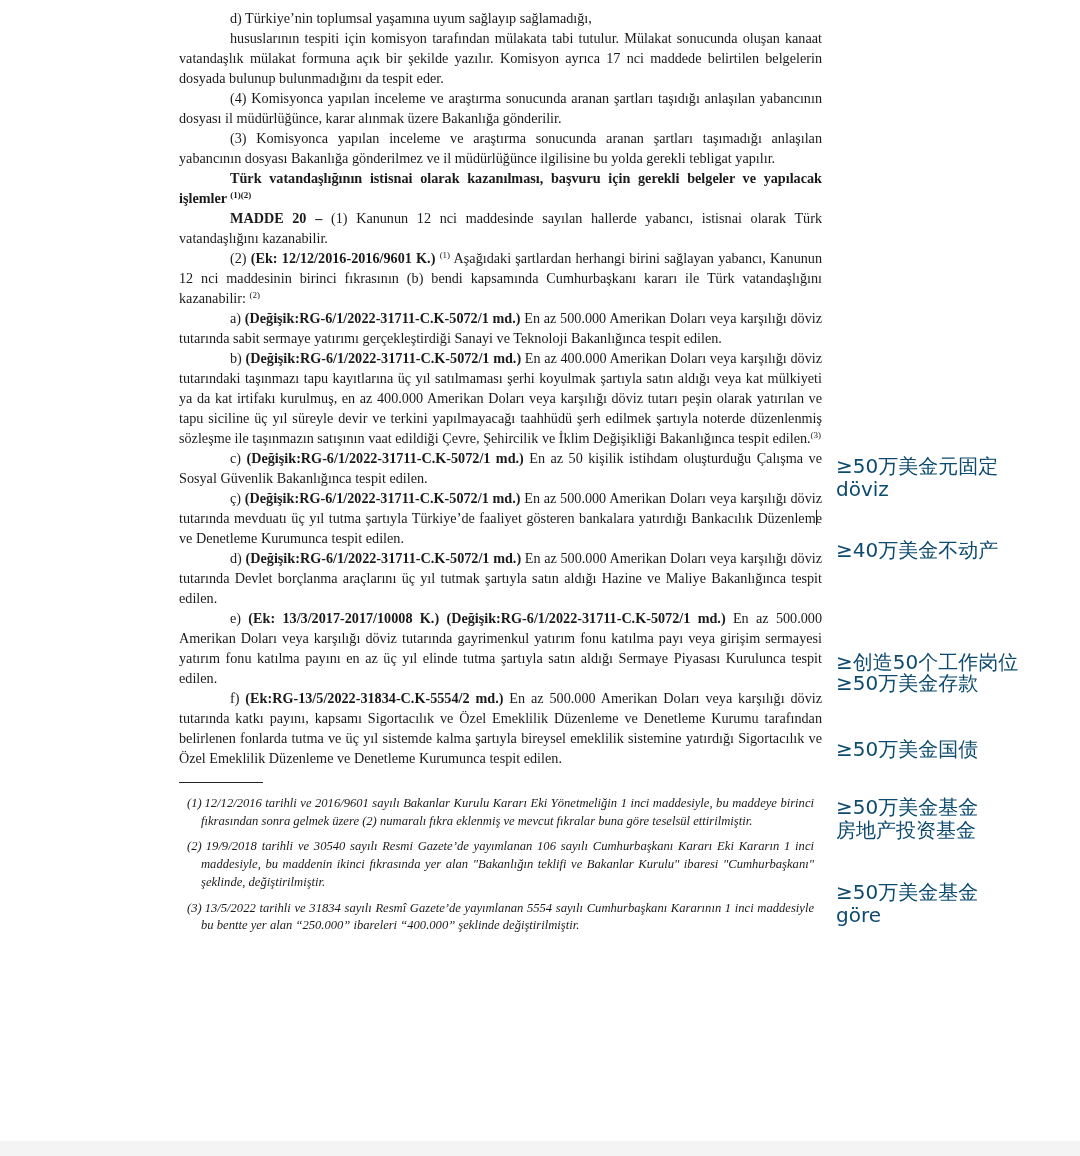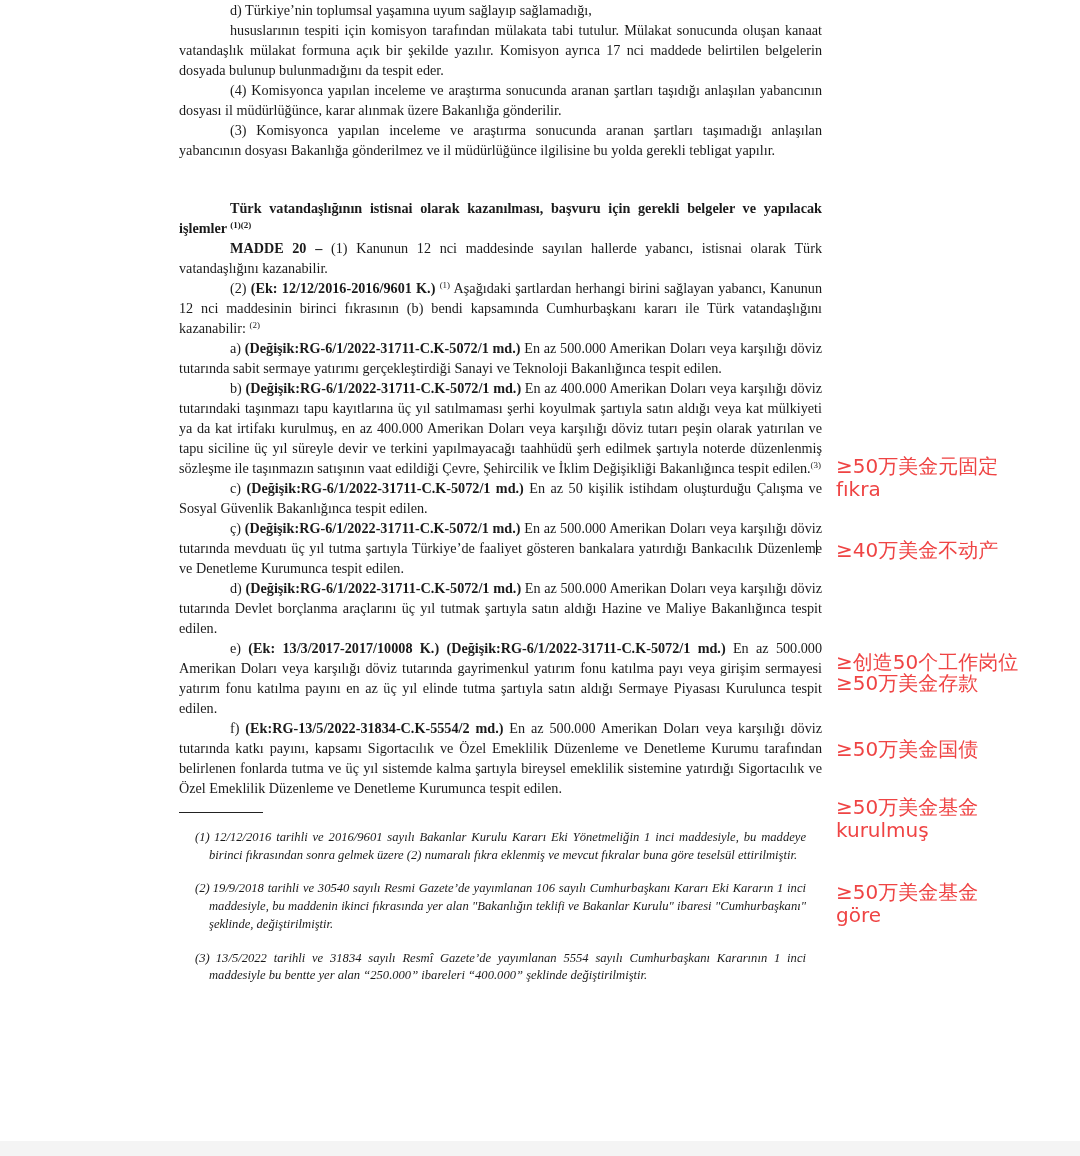--- a/index.html
+++ b/index.html
@@ -6,28 +6,28 @@
   body {
     width: 1080px; height: 1156px; background: #ffffff; position: relative; overflow: hidden;
     font-family: "Liberation Serif", "DejaVu Serif", serif; color: #1a1a1a;
   }
   .page { position: absolute; left: 179px; top: 0; width: 643px; }
   .p {
     font-size: 14.2px; line-height: 20px; text-align: justify; margin: 0;
     text-align-last: left;
   }
   .ind { text-indent: 51px; }
-  .b { font-weight: bold; margin-top: 38px; }
+  .b { font-weight: bold; }
   sup { font-size: 9px; line-height: 0; vertical-align: 5px; }
-  .first { padding-top: 0; }
+  .first { padding-top: 8px; }
   .rule { width: 84px; border-top: 1px solid #222; margin: 14px 0 12px 0; }
-  .fn { font-style: italic; font-size: 12.6px; line-height: 17.7px; text-align: justify; margin: 16px;
+  .fn { font-style: italic; font-size: 12.6px; line-height: 17.7px; text-align: justify; margin: 8px;
         padding-left: 14px; text-indent: -14px; }
   .fn .num { display: inline-block; width: 14px; text-indent: 0; }
-  .note { position: absolute; left: 836px; color: #ef4444;
+  .note { position: absolute; left: 836px; color: #0c4a6e;
           font-family: "DejaVu Sans", sans-serif; font-size: 20px; line-height: 23px; white-space: nowrap; }
   .bottom-strip { position: absolute; left: 0; right: 0; top: 1141px; height: 15px; background: #f4f4f4; }
   .cursor { display: inline-block; width: 1px; height: 15px; background: #222; vertical-align: -2px; margin: 0 -1px 0 0; }
 </style>
 </head>
 <body>
 
 <div class="page">
   <p class="p ind first">d) Türkiye’nin toplumsal yaşamına uyum sağlayıp sağlamadığı,</p>
   <p class="p ind">hususlarının tespiti için komisyon tarafından mülakata tabi tutulur. Mülakat sonucunda oluşan kanaat vatandaşlık mülakat formuna açık bir şekilde yazılır. Komisyon ayrıca 17 nci maddede belirtilen belgelerin dosyada bulunup bulunmadığını da tespit eder.</p>
@@ -90,36 +90,36 @@
 
   <div class="rule"></div>
 
   <p class="fn"><span class="num">(1)</span> <span>12/12/2016 tarihli ve 2016/9601 sayılı Bakanlar Kurulu Kararı Eki Yönetmeliğin 1 inci maddesiyle, bu maddeye birinci fıkrasından sonra gelmek üzere (2) numaralı fıkra eklenmiş ve mevcut fıkralar buna göre teselsül ettirilmiştir.</span></p>
   <p class="fn"><span class="num">(2)</span> <span>19/9/2018 tarihli ve 30540 sayılı Resmi Gazete’de yayımlanan 106 sayılı Cumhurbaşkanı Kararı Eki Kararın 1 inci maddesiyle, bu maddenin ikinci fıkrasında yer alan "Bakanlığın teklifi ve Bakanlar Kurulu" ibaresi "Cumhurbaşkanı" şeklinde, değiştirilmiştir.</span></p>
   <p class="fn"><span class="num">(3)</span> <span>13/5/2022 tarihli ve 31834 sayılı Resmî Gazete’de yayımlanan 5554 sayılı Cumhurbaşkanı Kararının 1 inci maddesiyle bu bentte yer alan “250.000” ibareleri “400.000” şeklinde değiştirilmiştir.</span></p>
 </div>
 
 <div class="note" style="top:455px">
   <div>≥50万美金元固定</div>
-  <div>fıkra</div>
+  <div>döviz</div>
 </div>
 <div class="note" style="top:539px">
   <div>≥40万美金不动产</div>
 </div>
 <div class="note" style="top:651px">
   <div>≥创造50个工作岗位</div>
 </div>
 <div class="note" style="top:672px">
   <div>≥50万美金存款</div>
 </div>
 <div class="note" style="top:738px">
   <div>≥50万美金国债</div>
 </div>
 <div class="note" style="top:796px">
   <div>≥50万美金基金</div>
-  <div>kurulmuş</div>
+  <div>房地产投资基金</div>
 </div>
 <div class="note" style="top:881px">
   <div>≥50万美金基金</div>
   <div>göre</div>
 </div>
 
 <div class="bottom-strip"></div>
 
 </body></html>

